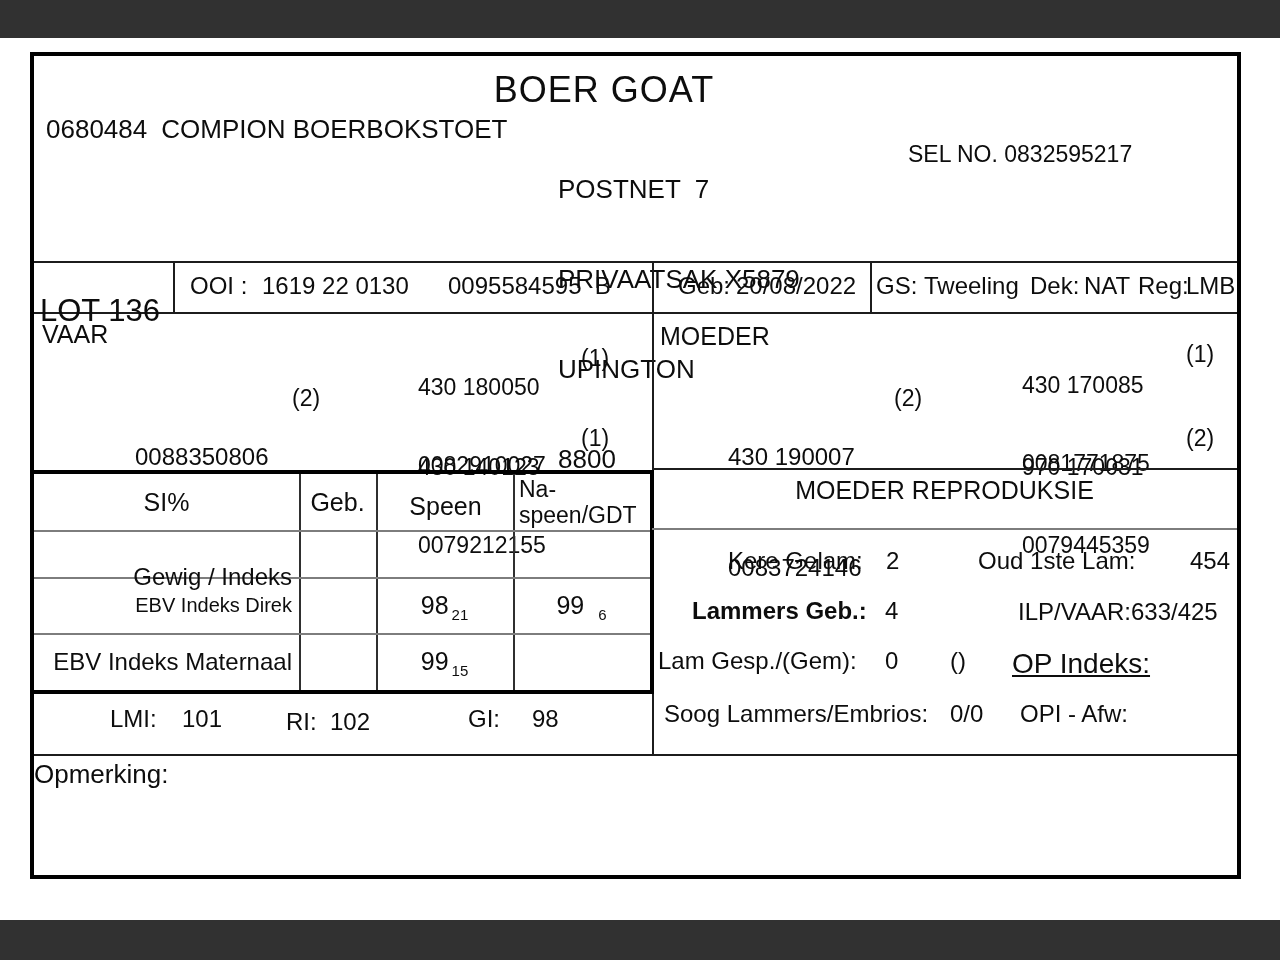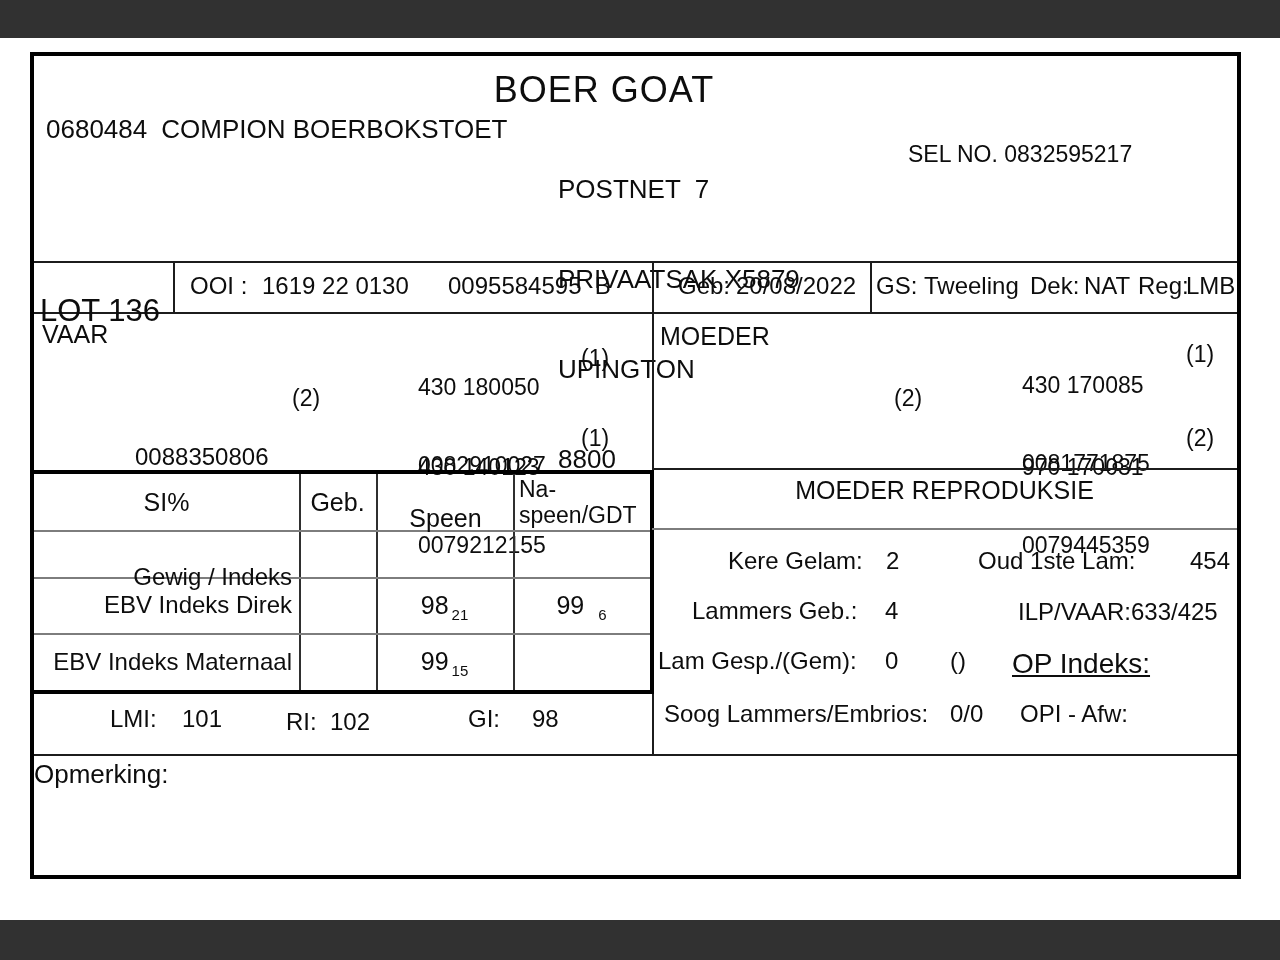--- a/index.html
+++ b/index.html
@@ -79,20 +79,24 @@
   </div>
   <div class="t" style="left:547px;top:290px;font-size:23px;">(1)</div>
 
   <div class="t" style="left:384px;top:346px;font-size:23px;line-height:26px;">
     <div>430 140123</div>
     <div>0079212155</div>
   </div>
   <div class="t" style="left:547px;top:370px;font-size:23px;">(1)</div>
 
   <div class="t" style="left:626px;top:266px;font-size:25px;">MOEDER</div>
+  <div class="t" style="left:694px;top:308px;font-size:24px;line-height:37px;">
+    <div>430 190007</div>
+    <div>0083724146</div>
+  </div>
   <div class="t" style="left:860px;top:330px;font-size:23px;">(2)</div>
 
   <div class="t" style="left:988px;top:264px;font-size:23px;line-height:26px;">
     <div>430 170085</div>
     <div>0081771875</div>
   </div>
   <div class="t" style="left:1152px;top:286px;font-size:23px;">(1)</div>
 
   <div class="t" style="left:988px;top:346px;font-size:23px;line-height:26px;">
     <div>970 170031</div>
@@ -103,29 +107,29 @@
   <div class="si-table">
     <div class="vline" style="left:265px;top:0;height:216px;background:#2f2f2f;"></div>
     <div class="vline" style="left:342px;top:0;height:216px;background:#2f2f2f;"></div>
     <div class="vline" style="left:479px;top:0;height:216px;background:#2f2f2f;"></div>
     <div class="hline-light" style="left:0;top:56px;width:616px;"></div>
     <div class="hline-light" style="left:0;top:103px;width:616px;"></div>
     <div class="hline-light" style="left:0;top:159px;width:616px;"></div>
 
     <div class="cellbox center" style="left:0;top:0;width:265px;height:56px;font-size:25px;">SI%</div>
     <div class="cellbox center" style="left:265px;top:0;width:77px;height:56px;font-size:25px;">Geb.</div>
-    <div class="cellbox center" style="left:342px;top:16px;width:139px;height:56px;font-size:25px;">Speen</div>
+    <div class="cellbox center" style="left:342px;top:4px;width:139px;height:56px;font-size:25px;">Speen</div>
     <div class="abs" style="left:485px;top:2px;font-size:23px;line-height:26px;">
       <div>Na-</div>
       <div>speen/GDT</div>
     </div>
 
     <div class="cellbox right" style="left:0;top:56px;width:258px;height:47px;font-size:24px;margin-top:23px;">Gewig / Indeks</div>
 
-    <div class="cellbox right" style="left:0;top:103px;width:258px;height:56px;font-size:24px;">EBV Indeks Direk</div>
+    <div class="cellbox right" style="left:0;top:103px;width:258px;height:56px;font-size:20px;">EBV Indeks Direk</div>
     <div class="cellbox center" style="left:342px;top:103px;width:137px;height:56px;font-size:25px;">
       <span>98</span>
         <span class="sub" style="margin-left:3px;">21</span>
     </div>
     <div class="cellbox center" style="left:479px;top:103px;width:137px;height:56px;font-size:25px;">
       <span>99</span>
         <span class="sub" style="margin-left:14px;">6</span>
     </div>
 
     <div class="cellbox right" style="left:0;top:159px;width:258px;height:57px;font-size:24px;">EBV Indeks Maternaal</div>
@@ -144,21 +148,21 @@
 
   <div class="hline" style="left:618px;top:412px;width:585px;"></div>
   <div class="t" style="left:618px;top:420px;width:585px;text-align:center;font-size:25px;">MOEDER REPRODUKSIE</div>
   <div class="hline-light" style="left:618px;top:472px;width:585px;"></div>
 
   <div class="t" style="left:694px;top:492px;font-size:24px;">Kere Gelam:</div>
   <div class="t" style="left:852px;top:492px;font-size:24px;">2</div>
   <div class="t" style="left:944px;top:492px;font-size:24px;">Oud 1ste Lam:</div>
   <div class="t" style="left:1156px;top:492px;font-size:24px;">454</div>
 
-  <div class="t" style="left:658px;top:542px;font-size:24px;">Lammers Geb.:</div>
+  <div class="t" style="left:658px;top:542px;font-size:24px;font-weight:bold;">Lammers Geb.:</div>
   <div class="t" style="left:851px;top:542px;font-size:24px;">4</div>
   <div class="abs" style="left:984px;top:542px;font-size:24px;white-space:pre;display:flex;">
     <span>ILP/VAAR:</span><span>633/425</span>
   </div>
 
   <div class="t" style="left:624px;top:592px;font-size:24px;">Lam Gesp./(Gem):</div>
   <div class="t" style="left:851px;top:592px;font-size:24px;">0</div>
   <div class="t" style="left:916px;top:592px;font-size:24px;">()</div>
   <div class="t" style="left:978px;top:592px;font-size:28px;text-decoration:underline;">OP Indeks:</div>
 

